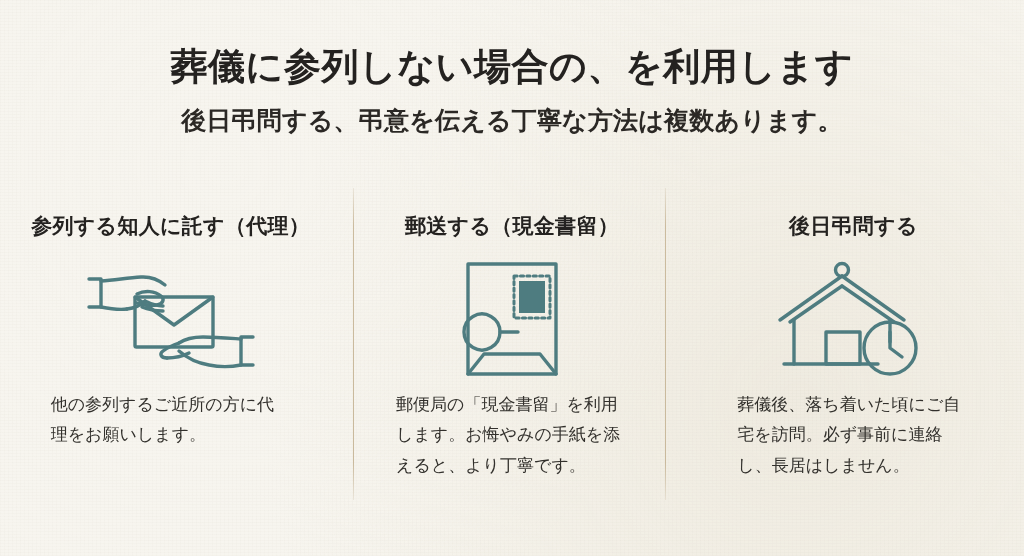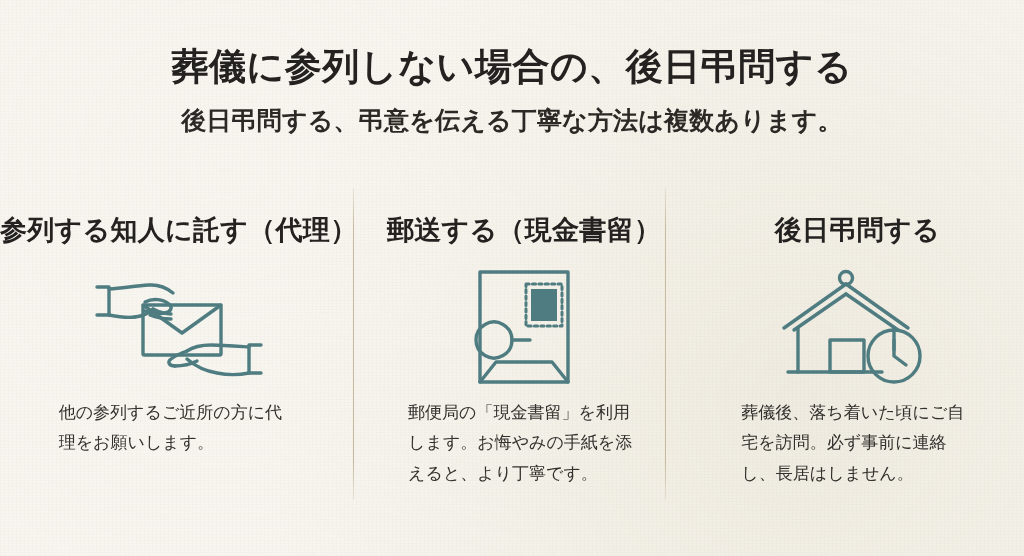--- a/index.html
+++ b/index.html
@@ -84,21 +84,21 @@
     width: 1px;
     height: 312px;
     background: linear-gradient(180deg, rgba(200,185,160,0.25) 0%, #cbbb9e 12%, #c9b99c 88%, rgba(200,185,160,0.25) 100%);
   }
   .divider.d1 { left: 353px; }
   .divider.d2 { left: 665px; }
 
   .col-title {
     margin: 0;
     padding-top: 26px;
-    font-size: 27px;
+    font-size: 21px;
     font-weight: 700;
     letter-spacing: 0.3px;
     text-align: center;
     color: #242220;
     white-space: nowrap;
   }
 
   .icon-wrap {
     height: 150px;
     width: 100%;
@@ -125,21 +125,21 @@
   .icon-svg { display: block; }
 </style>
 </head>
 <body>
 
 <div class="stage">
 
   <div class="paper-texture"></div>
 
   <div class="header">
-    <h1 class="title">葬儀に参列しない場合の、後日弔問する</h1>
+    <h1 class="title">葬儀に参列しない場合の、を利用します</h1>
     <p class="subtitle">後日弔問する、弔意を伝える丁寧な方法は複数あります。</p>
   </div>
 
   <div class="columns">
 
     <div class="divider d1"></div>
     <div class="divider d2"></div>
 
     <div class="col">
       <h2 class="col-title">参列する知人に託す（代理）</h2>

